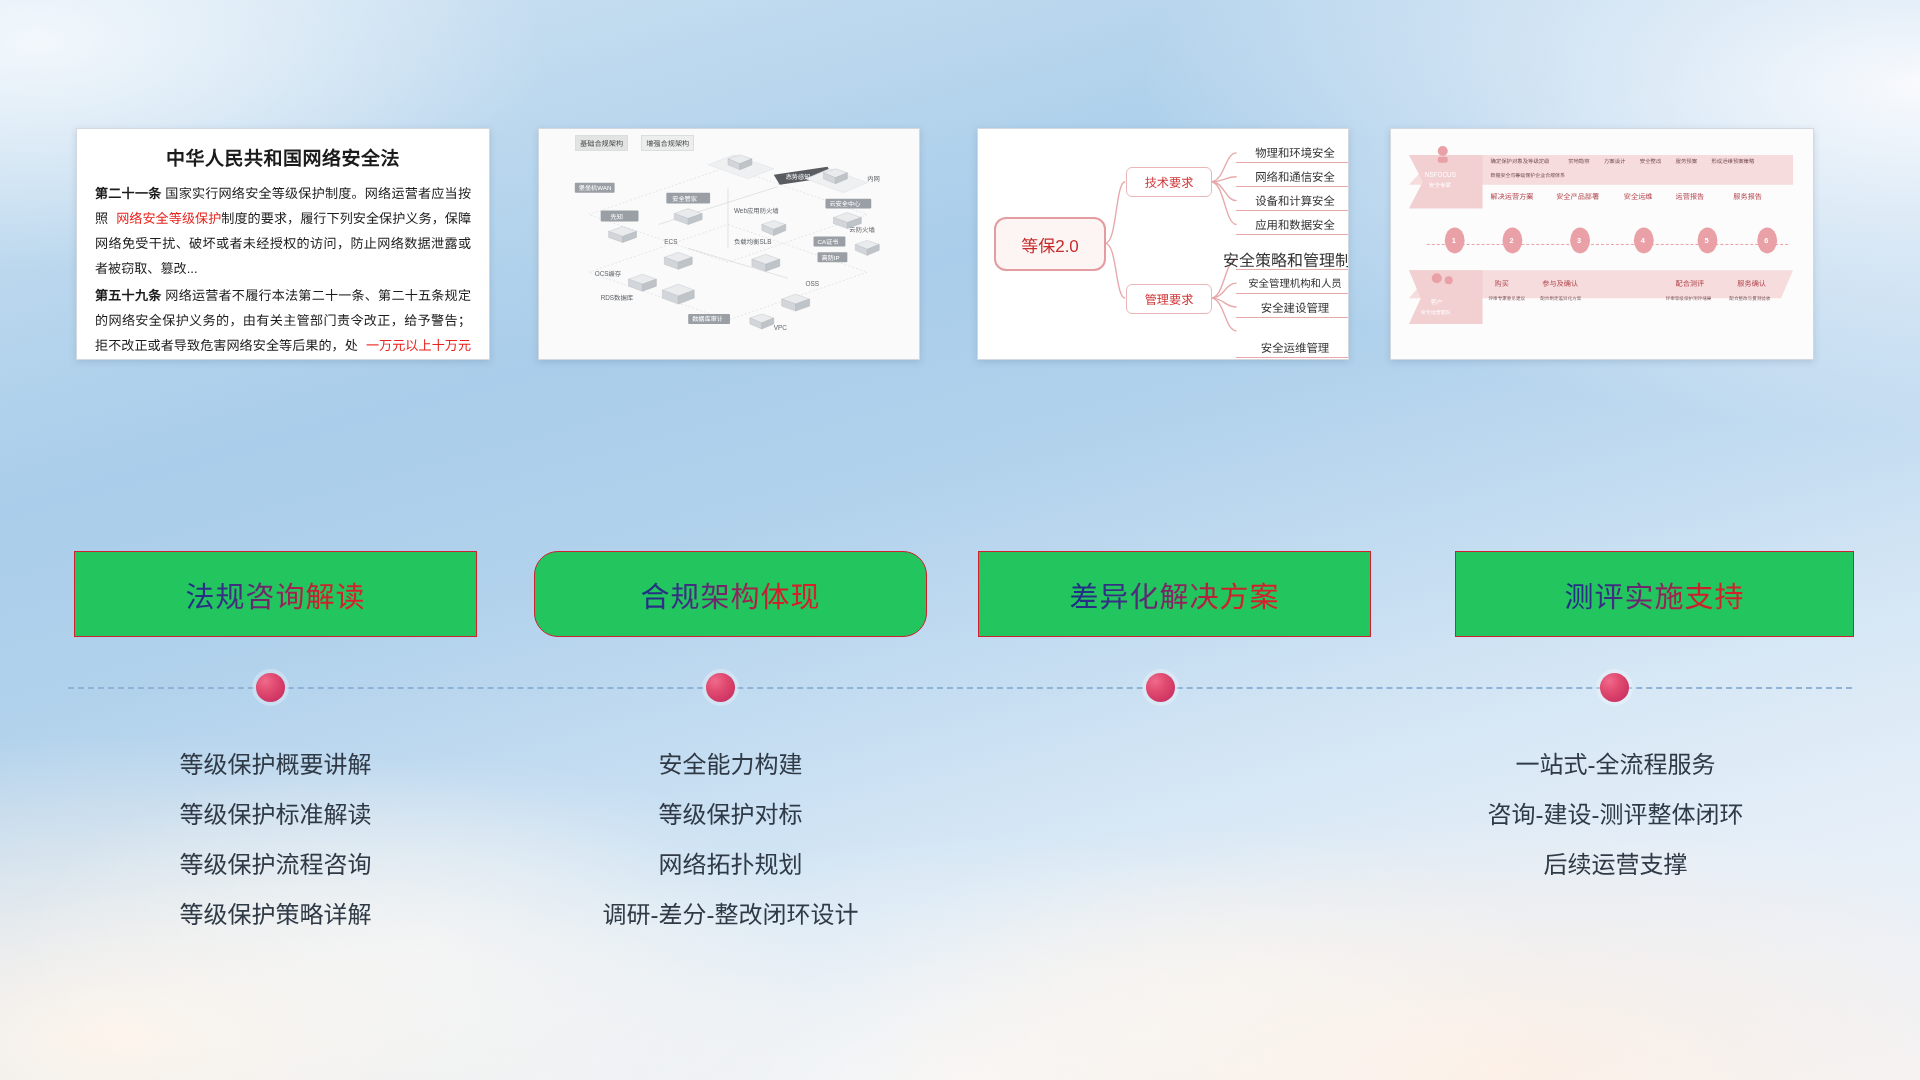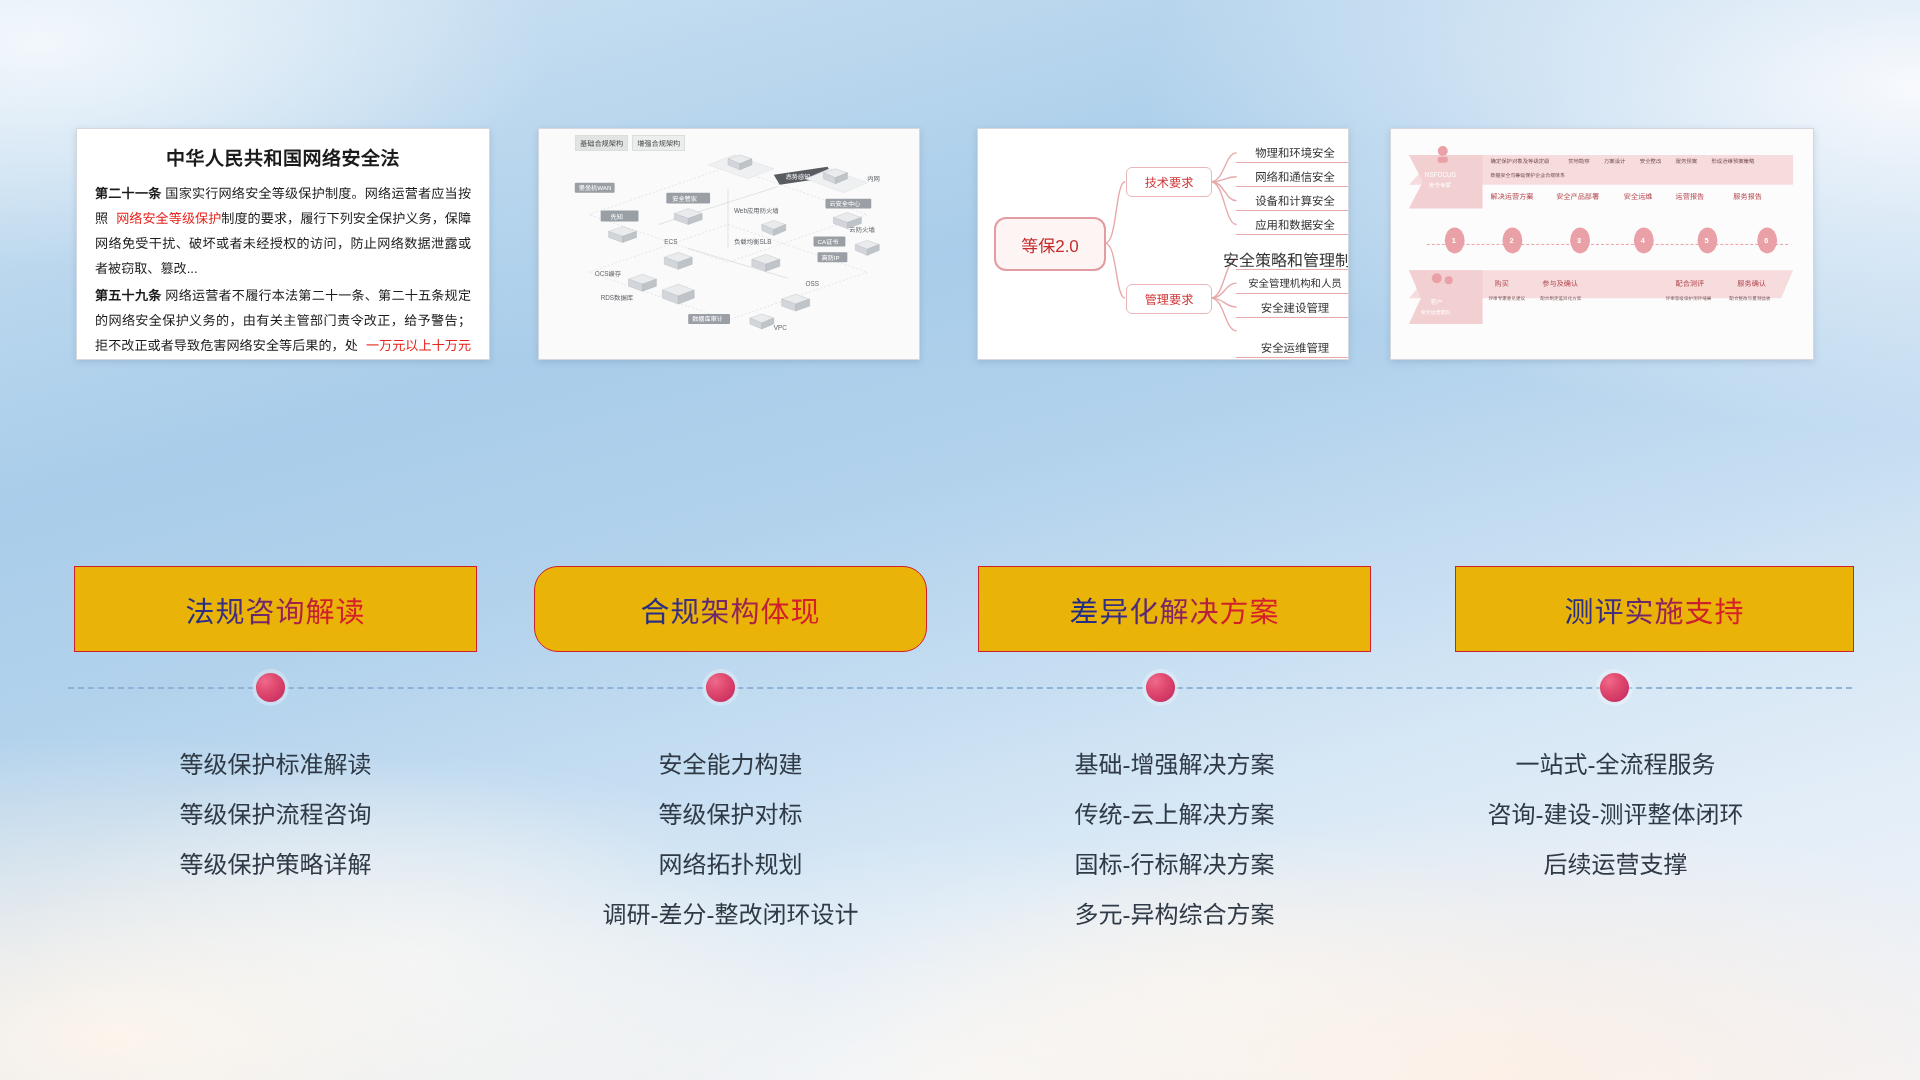--- a/index.html
+++ b/index.html
@@ -83,21 +83,21 @@
     text-align: justify;
     margin-bottom: 2px;
   }
   .law b { font-weight: bold; }
   .law .red { color: #e8221c; margin-left: 8px; }
 
   
   .arch { position: relative; width: 100%; height: 100%; background: #fafafa; }
   .arch-tabs {
     position: absolute; top: 6px; left: 7px;
-    display: flex; gap: 4px;
+    display: flex; gap: 13px;
     font-size: 7.2px; color: #4c4c4c; padding-left: 29px;
   }
   .arch-tabs span {
     background: #eceded; border: 1px solid #dcdddd;
     padding: 2px 4px; white-space: nowrap;
   }
   .arch-tabs span.on { background: #e2e3e3; }
   .arch-svg { position: absolute; inset: 0; }
   .iso-label { font-size: 6.4px; fill: #5d6166; font-family: "Liberation Sans", sans-serif; }
   .iso-chip   { fill: #9a9fa5; }
@@ -146,22 +146,22 @@
   .nsf-t-w  { font-size: 6.4px; fill: #ffffff; font-family: "Liberation Sans", sans-serif; }
   .nsf-num  { font-size: 7.4px; fill: #ffffff; font-family: "Liberation Sans", sans-serif; font-weight: bold; }
   .nsf-lbl  { font-size: 7.2px; fill: #b3474f; font-family: "Liberation Sans", sans-serif; }
   .nsf-band { fill: #f6dcdd; }
   .nsf-band2{ fill: #f2cfd1; }
   .nsf-dot  { fill: #e9a0a6; }
 
   
   .heads { position: absolute; top: 550px; left: 0; width: 1920px; height: 86px; }
   .head {
-    position: absolute; top: 16px; height: 86px;
-    background: #eab308;
+    position: absolute; top: 1px; height: 86px;
+    background: #22c55e;
     border: 1.6px solid #cf2030;
     display: flex; align-items: center; justify-content: center;
   }
   .head.h1 { left: 74px;   width: 403px; }
   .head.h2 { left: 534px;  width: 393px; border-radius: 24px; }
   .head.h3 { left: 978px;  width: 393px; }
   .head.h4 { left: 1416px; width: 399px; margin-left: 39px; }
   .head-text {
     font-size: 29px;
     font-weight: 500;
@@ -478,36 +478,31 @@
   <div class="timeline">
     <div class="tl-line"></div>
     <div class="tl-dot d1"></div>
     <div class="tl-dot d2"></div>
     <div class="tl-dot d3"></div>
     <div class="tl-dot d4"></div>
   </div>
 
   <div class="cols">
     <div class="col k1">
+      <div class="li">等级保护概要讲解</div>
       <div class="li">等级保护标准解读</div>
       <div class="li">等级保护流程咨询</div>
       <div class="li">等级保护策略详解</div>
     </div>
     <div class="col k2">
       <div class="li">安全能力构建</div>
       <div class="li">等级保护对标</div>
       <div class="li">网络拓扑规划</div>
       <div class="li">调研-差分-整改闭环设计</div>
     </div>
-    <div class="col k3">
-      <div class="li">基础-增强解决方案</div>
-      <div class="li">传统-云上解决方案</div>
-      <div class="li">国标-行标解决方案</div>
-      <div class="li">多元-异构综合方案</div>
-    </div>
     <div class="col k4">
       <div class="li">一站式-全流程服务</div>
       <div class="li">咨询-建设-测评整体闭环</div>
       <div class="li">后续运营支撑</div>
     </div>
   </div>
 
 </div>
 
 </body></html>

